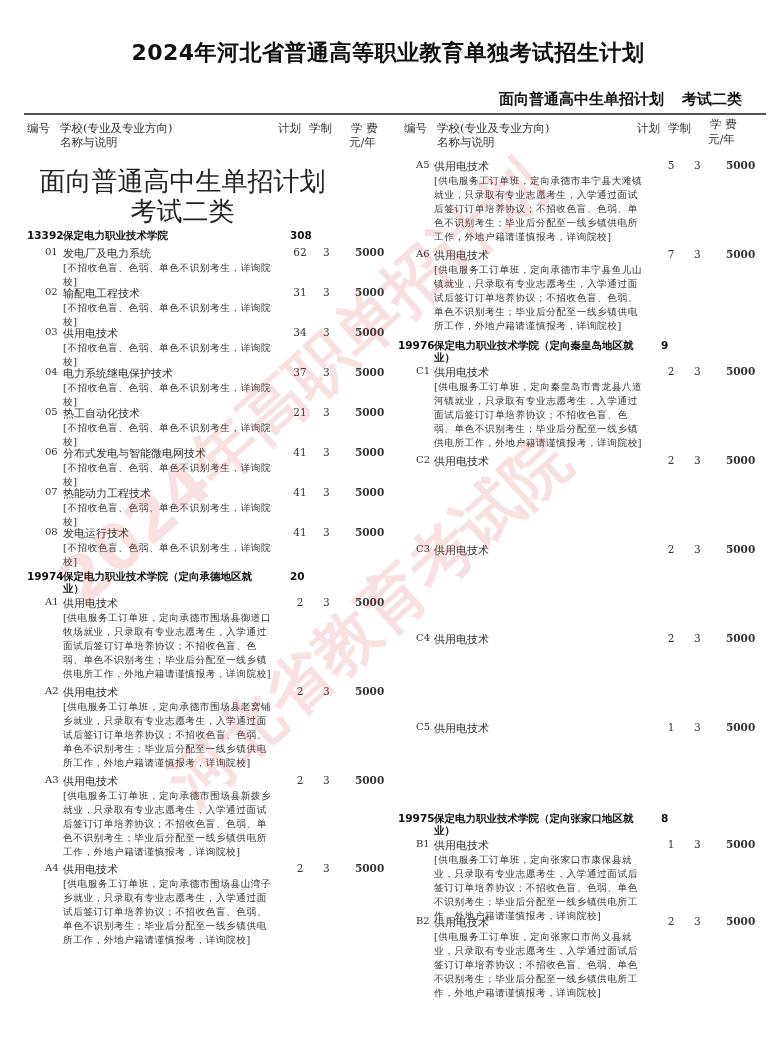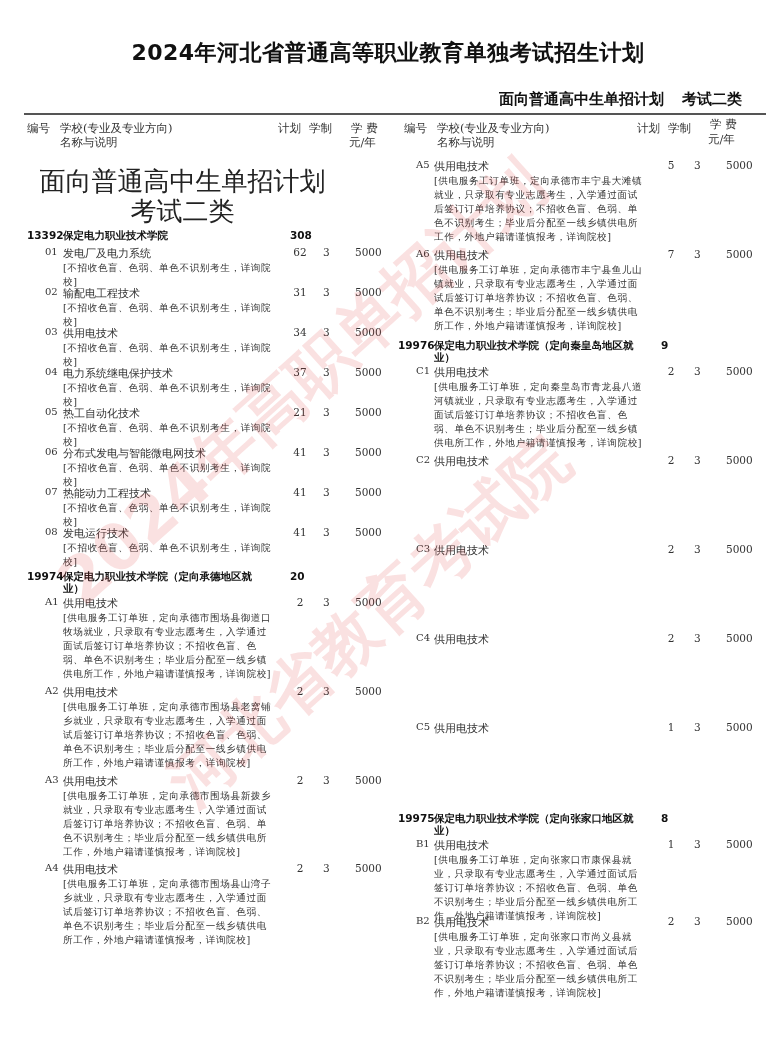--- a/index.html
+++ b/index.html
@@ -20,21 +20,21 @@
   .school .code { position:absolute; left:0; top:0;text-align:right; }
   .school .name { position:absolute; left:36px; top:0; width:208px; }
   .school .plan { position:absolute; left:263px; top:0; }
   .major { position:absolute; font-size:10.5px; color:#333; }
   .major .mcode { position:absolute; left:18px; top:0; font-size:10px; }
   .major .mname { position:absolute; left:36px; top:0; font-size:11px; }
   .major .mnote { position:absolute; left:36px; top:15px; width:212px; font-size:9.6px; line-height:14px;
                   color:#333; letter-spacing:0.6px; }
   .major .mplan { position:absolute; left:262px; width:22px; text-align:center; top:0; font-size:10.5px; }
   .major .myears { position:absolute; left:296px; top:0; font-size:10.5px; }
-  .major .mfee { position:absolute; left:328px; top:0; font-size:10.5px; }
+  .major .mfee { position:absolute; left:328px; top:0; font-size:10.5px;font-weight:bold; }
   .watermark { position:absolute; pointer-events:none; color:rgba(225,70,70,0.16);
                font-family:"DejaVu Sans","Liberation Sans",sans-serif; font-weight:bold; white-space:nowrap; }
 </style>
 </head>
 <body>
 
 <div class="title">2024年河北省普通高等职业教育单独考试招生计划</div>
 <div class="subtitle">
   <span>面向普通高中生单招计划</span><span>考试二类</span>
 </div>

